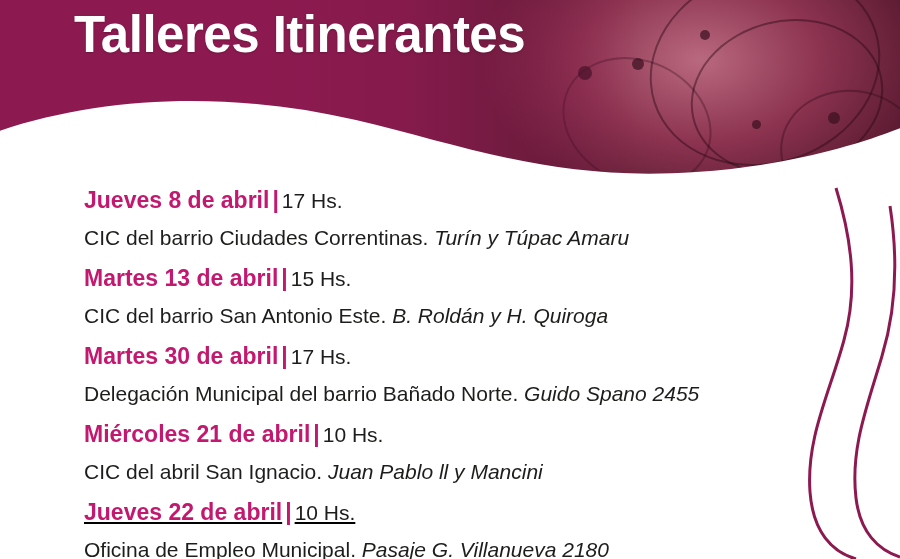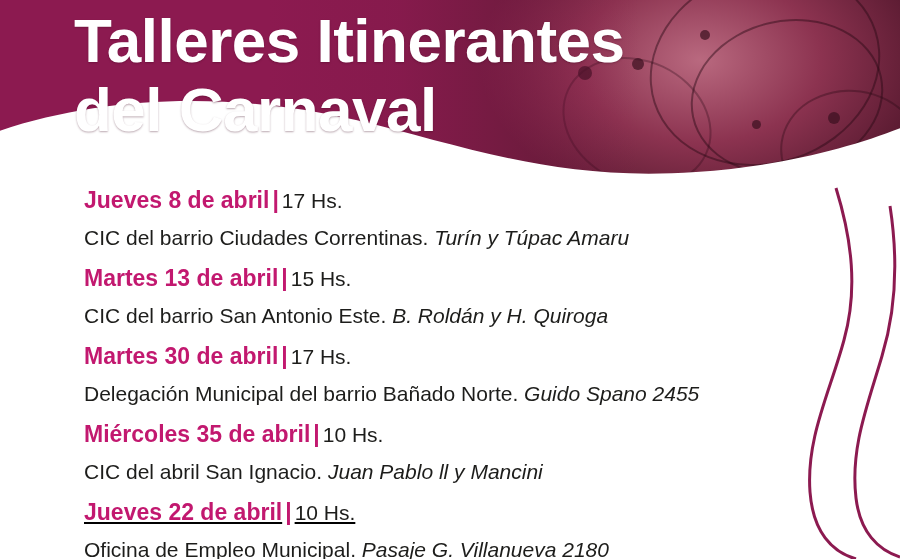--- a/index.html
+++ b/index.html
@@ -81,21 +81,21 @@
     pointer-events: none;
   }
 
   .title {
     position: absolute;
     left: 74px;
     top: 6px;
     width: 620px;
     color: #ffffff;
     font-weight: bold;
-    font-size: 62px;
+    font-size: 51px;
     line-height: 1.12;
     letter-spacing: -0.5px;
     text-shadow: 0 1px 2px rgba(60,8,32,0.35);
   }
   .title .l2 { display: block; }
 
   
   .content {
     position: absolute;
     left: 0;
@@ -166,21 +166,20 @@
       <div class="dot d5"></div>
     </div>
     <div class="banner-wash"></div>
 
     <svg class="wave" viewBox="0 0 910 120" preserveAspectRatio="none">
       <path d="M0,46 C110,8 240,6 360,34 C470,60 560,96 700,86 C790,80 860,60 910,40 L910,120 L0,120 Z" fill="#ffffff"></path>
     </svg>
 
     <div class="title">
       <span>Talleres Itinerantes</span>
-      <span class="l2">del Carnaval</span>
     </div>
   </div>
 
   <div class="content">
 
     <div class="event" style="top: 10px;">
       <div class="ev-line1">
         <span class="ev-date">Jueves 8 de abril</span><span class="ev-sep">|</span><span class="ev-time">17 Hs.</span>
       </div>
       <div class="ev-line2">
@@ -204,21 +203,21 @@
         <span class="ev-date">Martes 30 de abril</span><span class="ev-sep">|</span><span class="ev-time">17 Hs.</span>
       </div>
       <div class="ev-line2">
         <span>Delegación Municipal del barrio Bañado Norte.</span>
         <span class="ev-addr">Guido Spano 2455</span>
       </div>
     </div>
 
     <div class="event" style="top: 244px;">
       <div class="ev-line1">
-        <span class="ev-date">Miércoles 35 de abril</span><span class="ev-sep">|</span><span class="ev-time">10 Hs.</span>
+        <span class="ev-date">Miércoles 21 de abril</span><span class="ev-sep">|</span><span class="ev-time">10 Hs.</span>
       </div>
       <div class="ev-line2">
         <span>CIC del abril San Ignacio.</span>
         <span class="ev-addr">Juan Pablo ll y Mancini</span>
       </div>
     </div>
 
     <div class="event" style="top: 322px; text-decoration: underline;">
       <div class="ev-line1">
         <span class="ev-date">Jueves 22 de abril</span><span class="ev-sep">|</span><span class="ev-time">10 Hs.</span>

